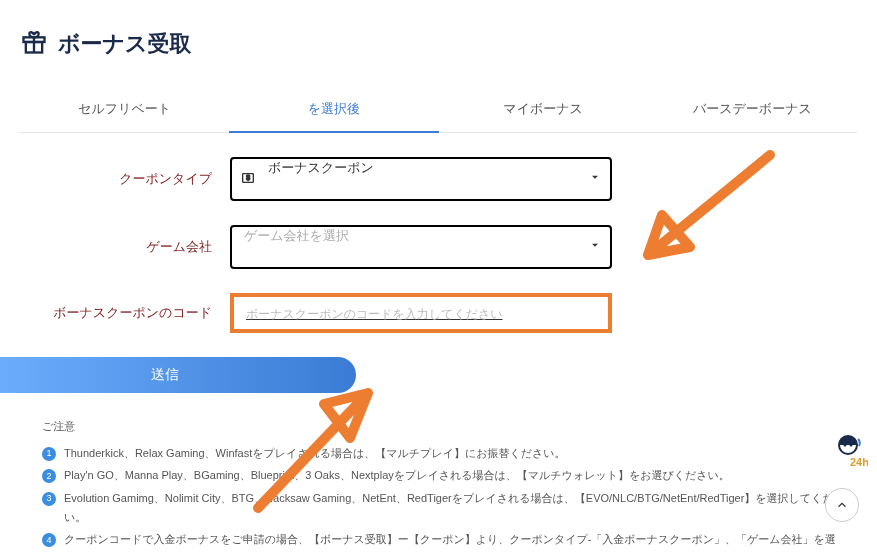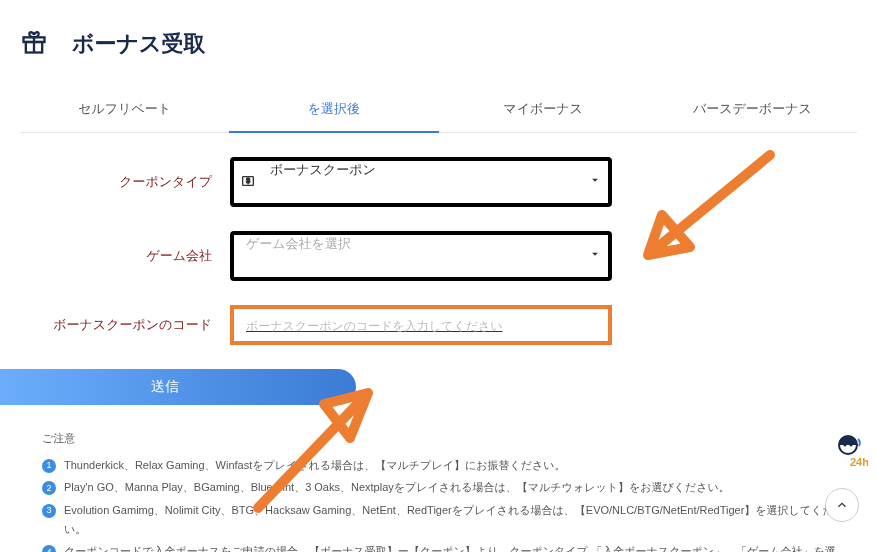--- a/index.html
+++ b/index.html
@@ -1,30 +1,30 @@
 <!DOCTYPE html>
 <html><head>
 <meta charset="utf-8">
 <style>
   * { box-sizing: border-box; margin: 0; padding: 0; }
   body { font-family: -apple-system, "Hiragino Kaku Gothic ProN", Meiryo, sans-serif; background: #fff; width: 877px; height: 552px; position: relative; overflow: hidden; }
 
-  .header { display: flex; align-items: center; gap: 24px; padding: 28px 20px 26px 20px; }
+  .header { display: flex; align-items: center; gap: 10px; padding: 28px 20px 26px 20px; }
   .header-title { font-size: 22px; font-weight: 600; color: #1a2a4a; }
 
   .tabs { display: flex; border-bottom: 1px solid #e5e5e5; margin: 0 20px; }
   .tab { flex: 1; text-align: center; padding: 14px 0; font-size: 13px; color: #555; cursor: pointer; position: relative; }
   .tab.active { color: #3a7bd5; }
   .tab.active::after { content:""; position:absolute; left:0; right:0; bottom:-1px; height:2px; background:#3a7bd5; }
 
   .form { padding: 24px 20px 0 20px; }
   .row { display: flex; align-items: center; margin-bottom: 24px; }
   .label { width: 210px; text-align: right; padding-right: 18px; font-size: 13px; color: #7f1d1d; }
   .control { width: 382px; position: relative; }
-  .select, .input { width: 100%; height: 50px; border: 4px solid #000000; border-radius: 4px; padding: 0 10px 0 36px; font-size: 13px; color: #333; background: #fff; }
+  .select, .input { width: 100%; height: 44px; border: 2px solid #000000; border-radius: 4px; padding: 0 10px 0 36px; font-size: 13px; color: #333; background: #fff; }
   .select.placeholder { color:#aaa; padding-left:12px; }
   .input { padding-left: 10px; text-decoration: underline; }
   .input::placeholder { color: #bbb; font-size: 12px; }
   .select-icon { position:absolute; left:10px; top:50%; transform:translateY(-50%); color:#333; }
   .chev { position:absolute; right:10px; top:50%; transform:translateY(-50%); color:#333; }
   .code-wrap { border: 4px solid #ed7d31; padding: 2px; }
   .code-wrap .input { border: none; height: 28px; }
 
   .submit-wrap { display:flex; margin-top: 10px; }
   .submit { width: 382px; height: 36px; border:none; border-radius: 18px; background: linear-gradient(90deg,#6fb1ff,#3a7bd5); color:#fff; font-size:14px; cursor:pointer; margin-left: -46px; }

